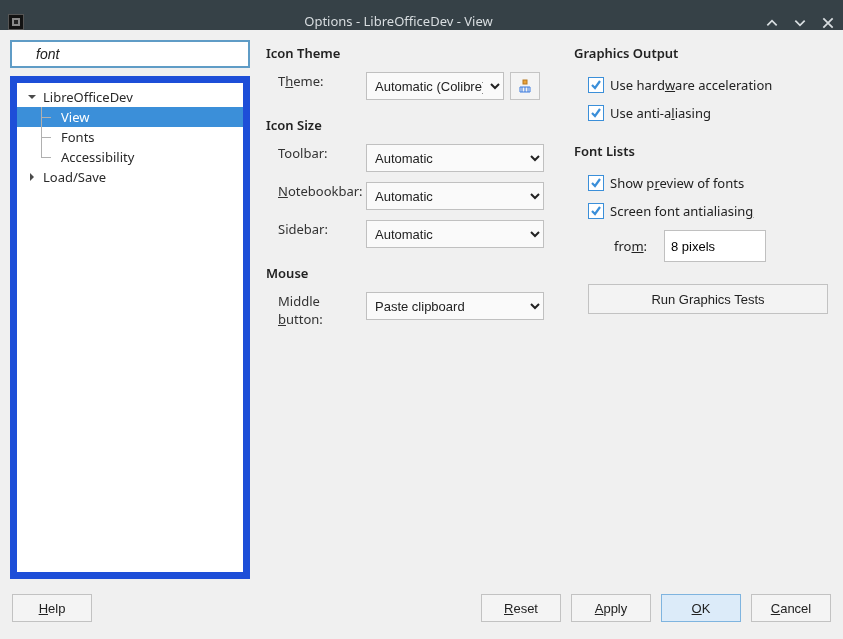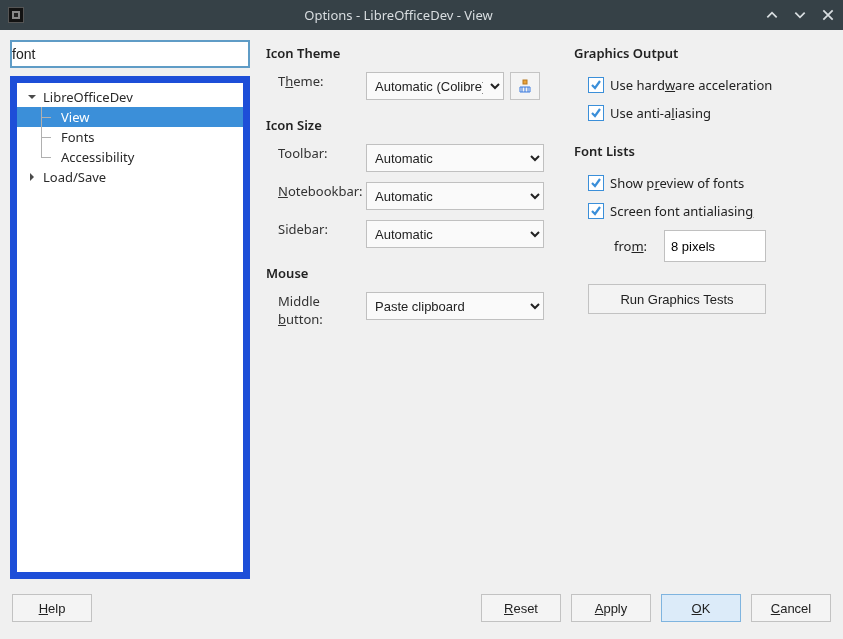--- a/index.html
+++ b/index.html
@@ -13,21 +13,21 @@
     height: 639px;
     overflow: hidden;
     display: flex;
     flex-direction: column;
   }
   .titlebar {
     height: 30px;
     background: #364147;
     color: #eee;
     display: flex;
-    align-items: center;
+    align-items: flex-end;
     padding: 0 8px;
     user-select: none;
   }
   .titlebar .app-icon {
     width: 16px; height: 16px;
     background: #121212;
     display: inline-flex;
     align-items: center; justify-content: center;
     margin-right: 8px;
     border: 1px solid #555;
@@ -53,24 +53,25 @@
 
   .left-pane {
     width: 240px;
     display: flex;
     flex-direction: column;
   }
   .search-input {
     height: 28px;
     border: 2px solid #5f9cc6;
     background: #fff;
-    padding: 2px 0;
+    padding: 2px 24px;
     font-size: 14px;
     color: #222;
     outline: none;
+    font-style: italic;
   }
   .tree {
     flex: 1;
     border: 7px solid #1d4ed8;
     background: #fff;
     margin-top: 8px;
     overflow: auto;
     padding-top: 4px;
   }
   .tree-row {
@@ -201,21 +202,21 @@
     background: transparent;
   }
 
   .big-btn {
     height: 30px;
     border: 1px solid #c2c2c2;
     background: #f3f3f3;
     font-size: 13px;
     color: #222;
     cursor: pointer;
-    width: 178px;
+    width: 240px;
     margin-top: 22px;
     margin-left: 14px;
   }
 
   .footer {
     height: 50px;
     border-top: none;
     display: flex;
     align-items: center;
     padding: 0 12px 12px 12px;

